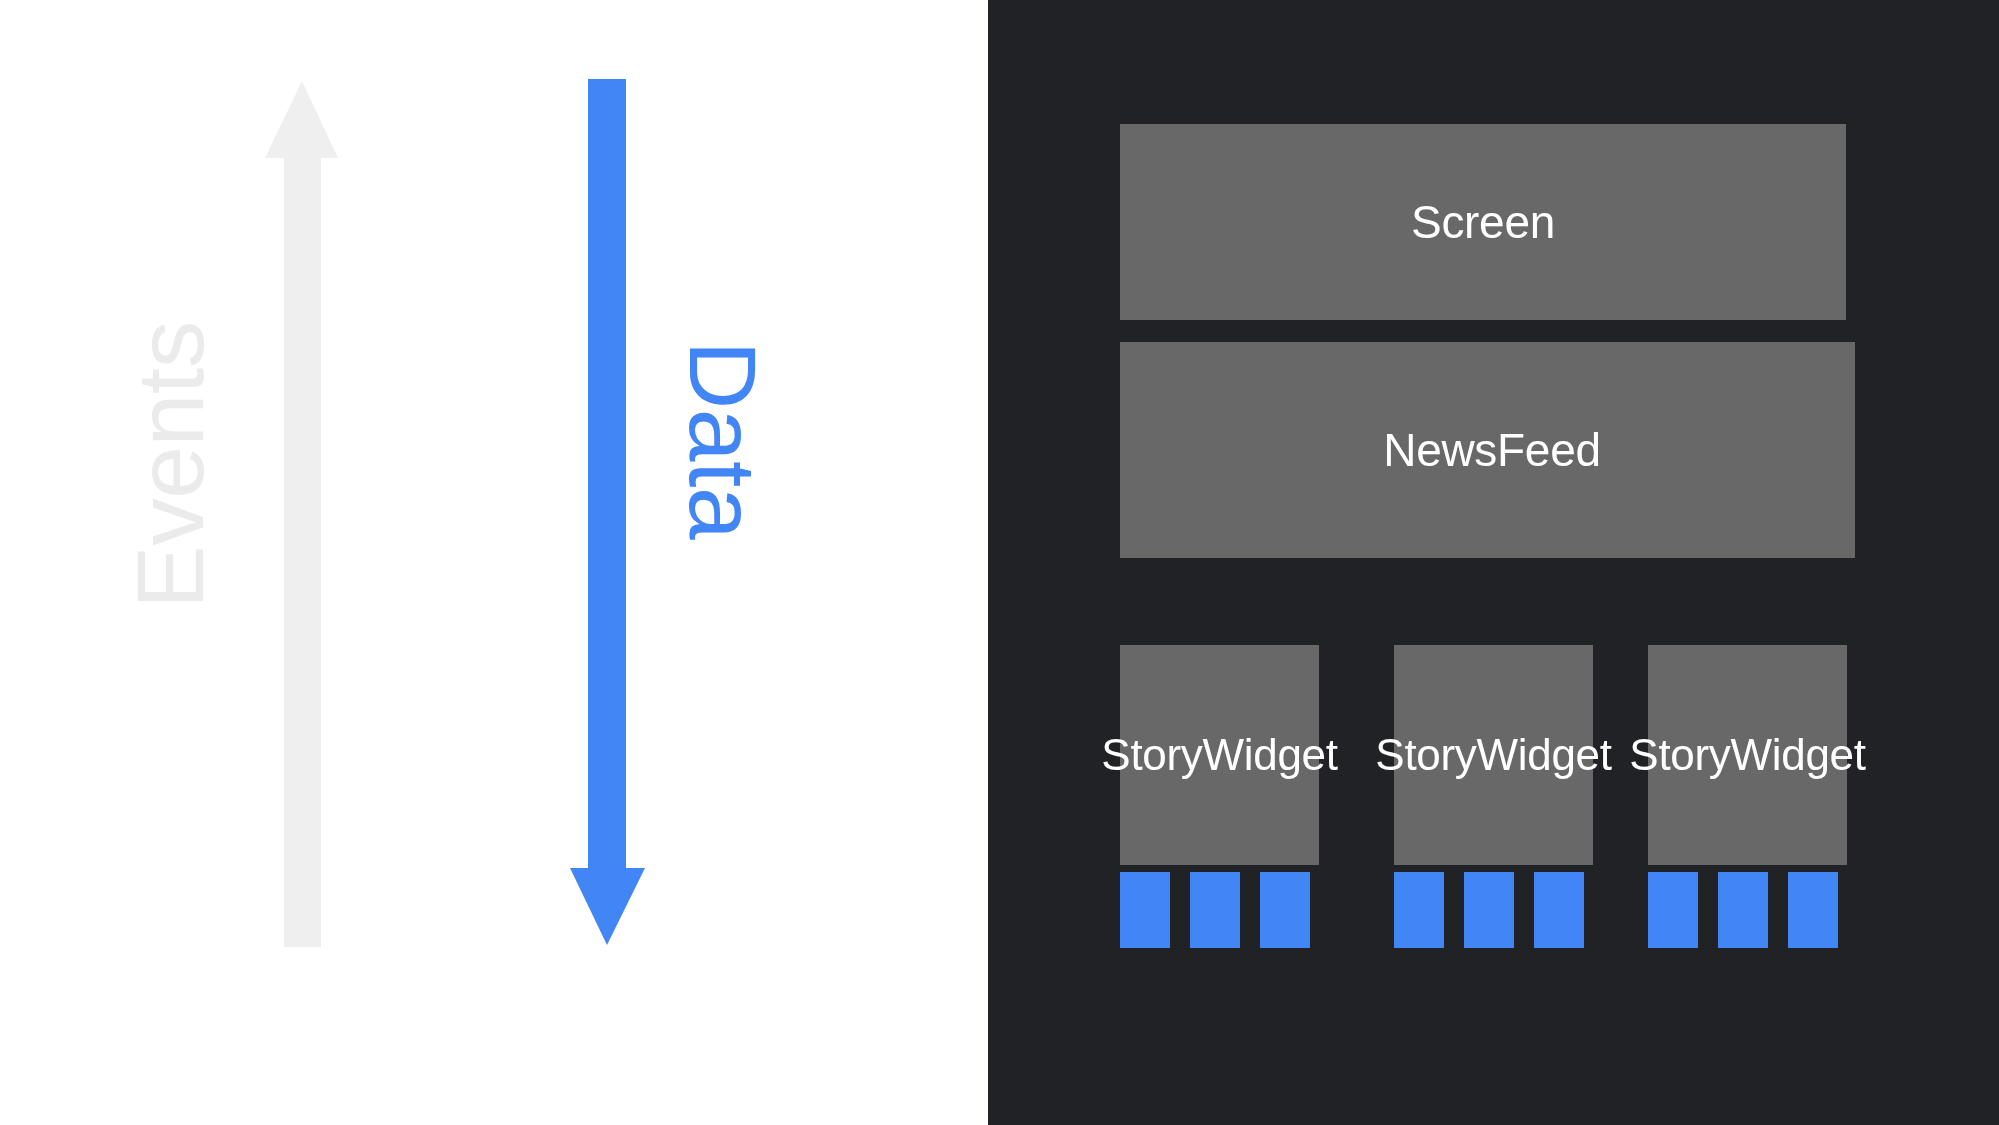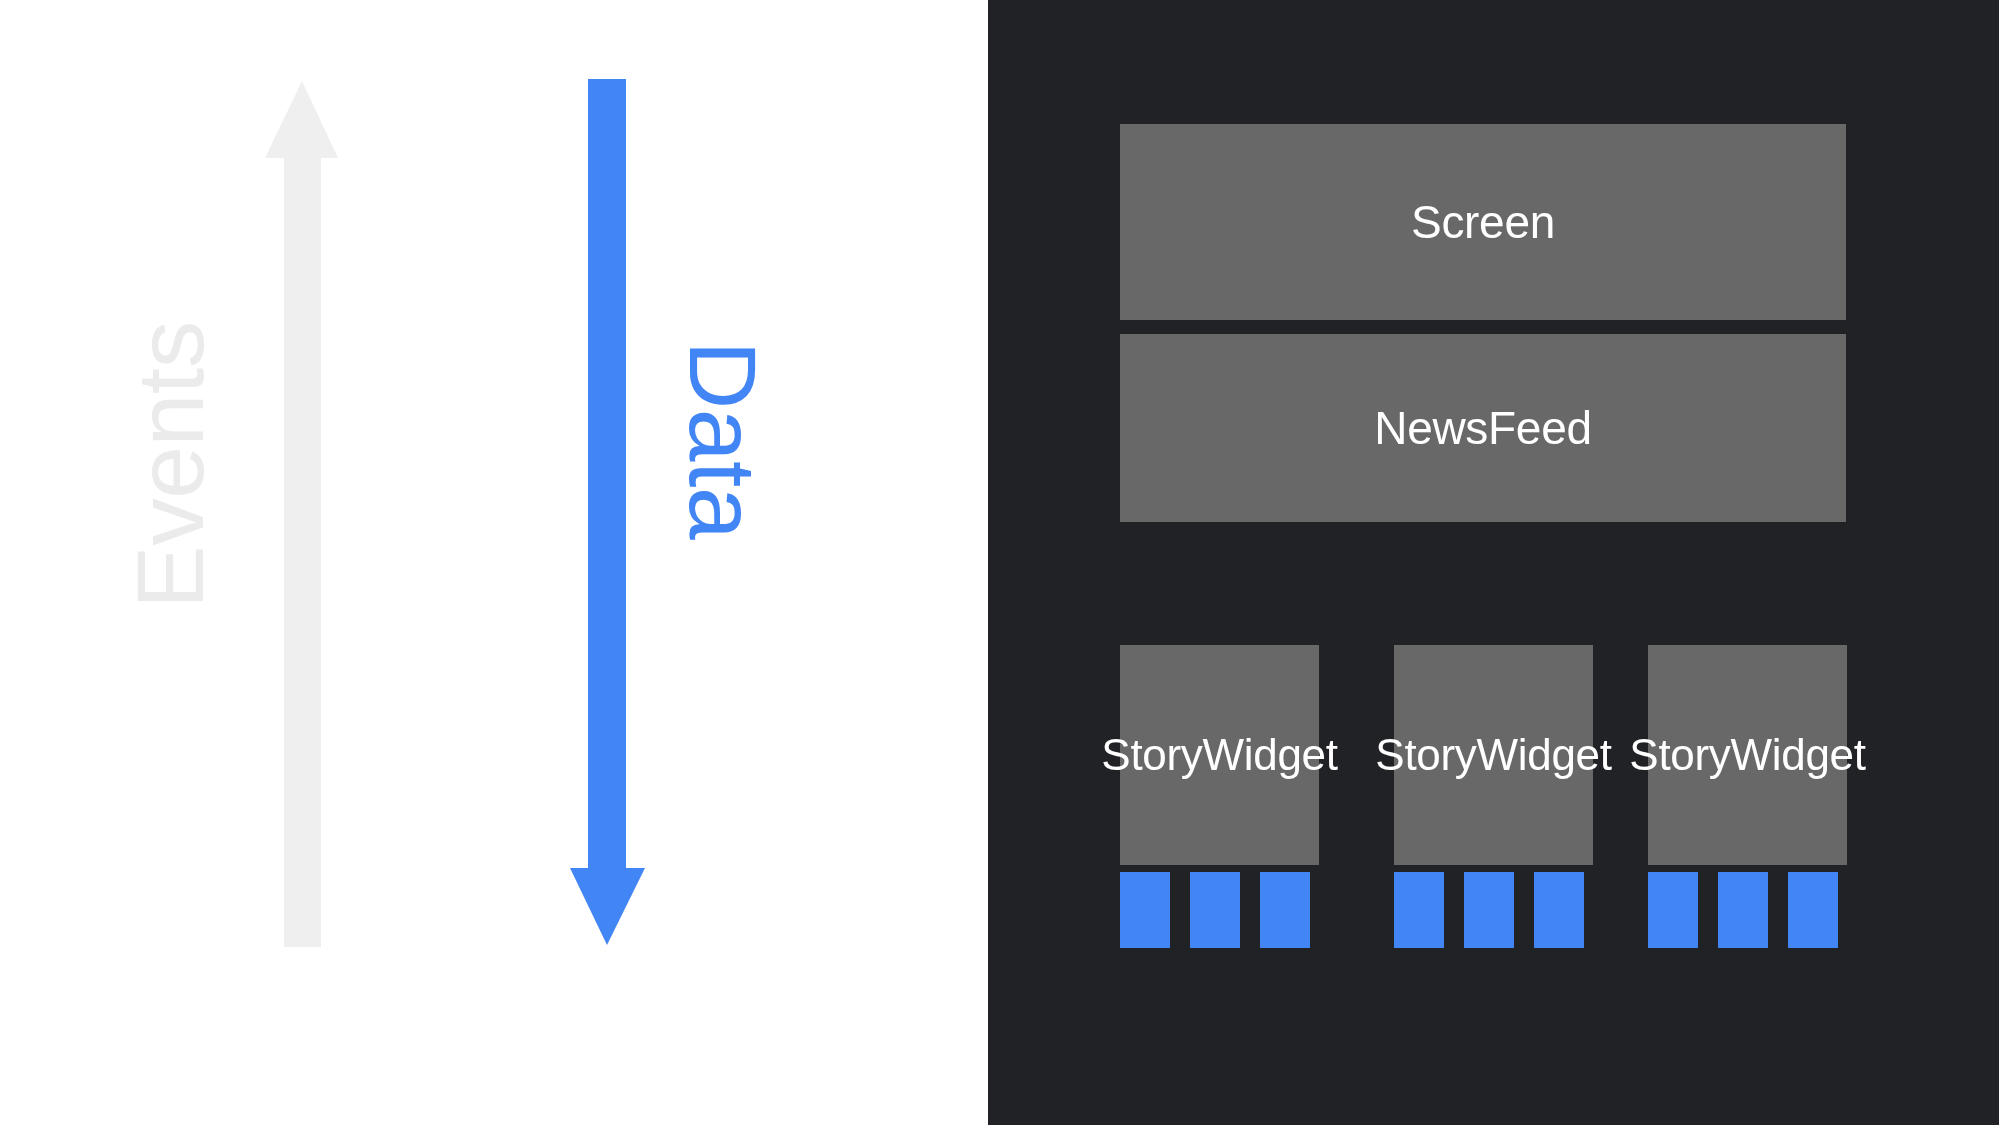--- a/index.html
+++ b/index.html
@@ -72,21 +72,21 @@
     display: flex;
     align-items: center;
     justify-content: center;
     text-align: center;
     font-size: 46px;
     font-weight: 400;
     line-height: 1.1;
     letter-spacing: -0.3px;
   }
   #screen-box   { left: 132px; top: 80px;  width: 726px; height: 196px; margin-top: 44px; }
-  #newsfeed-box { left: 132px; top: 334px; width: 726px; height: 188px; }
+  #newsfeed-box { left: 132px; top: 342px; width: 726px; height: 216px; padding-left: 9px; }
 
   .story-box {
     position: absolute;
     top: 620px;
     width: 199px;
     height: 220px;
     font-size: 44px;
     margin-top: 25px;
   }
   #story-box-0 { left: 132px; }

